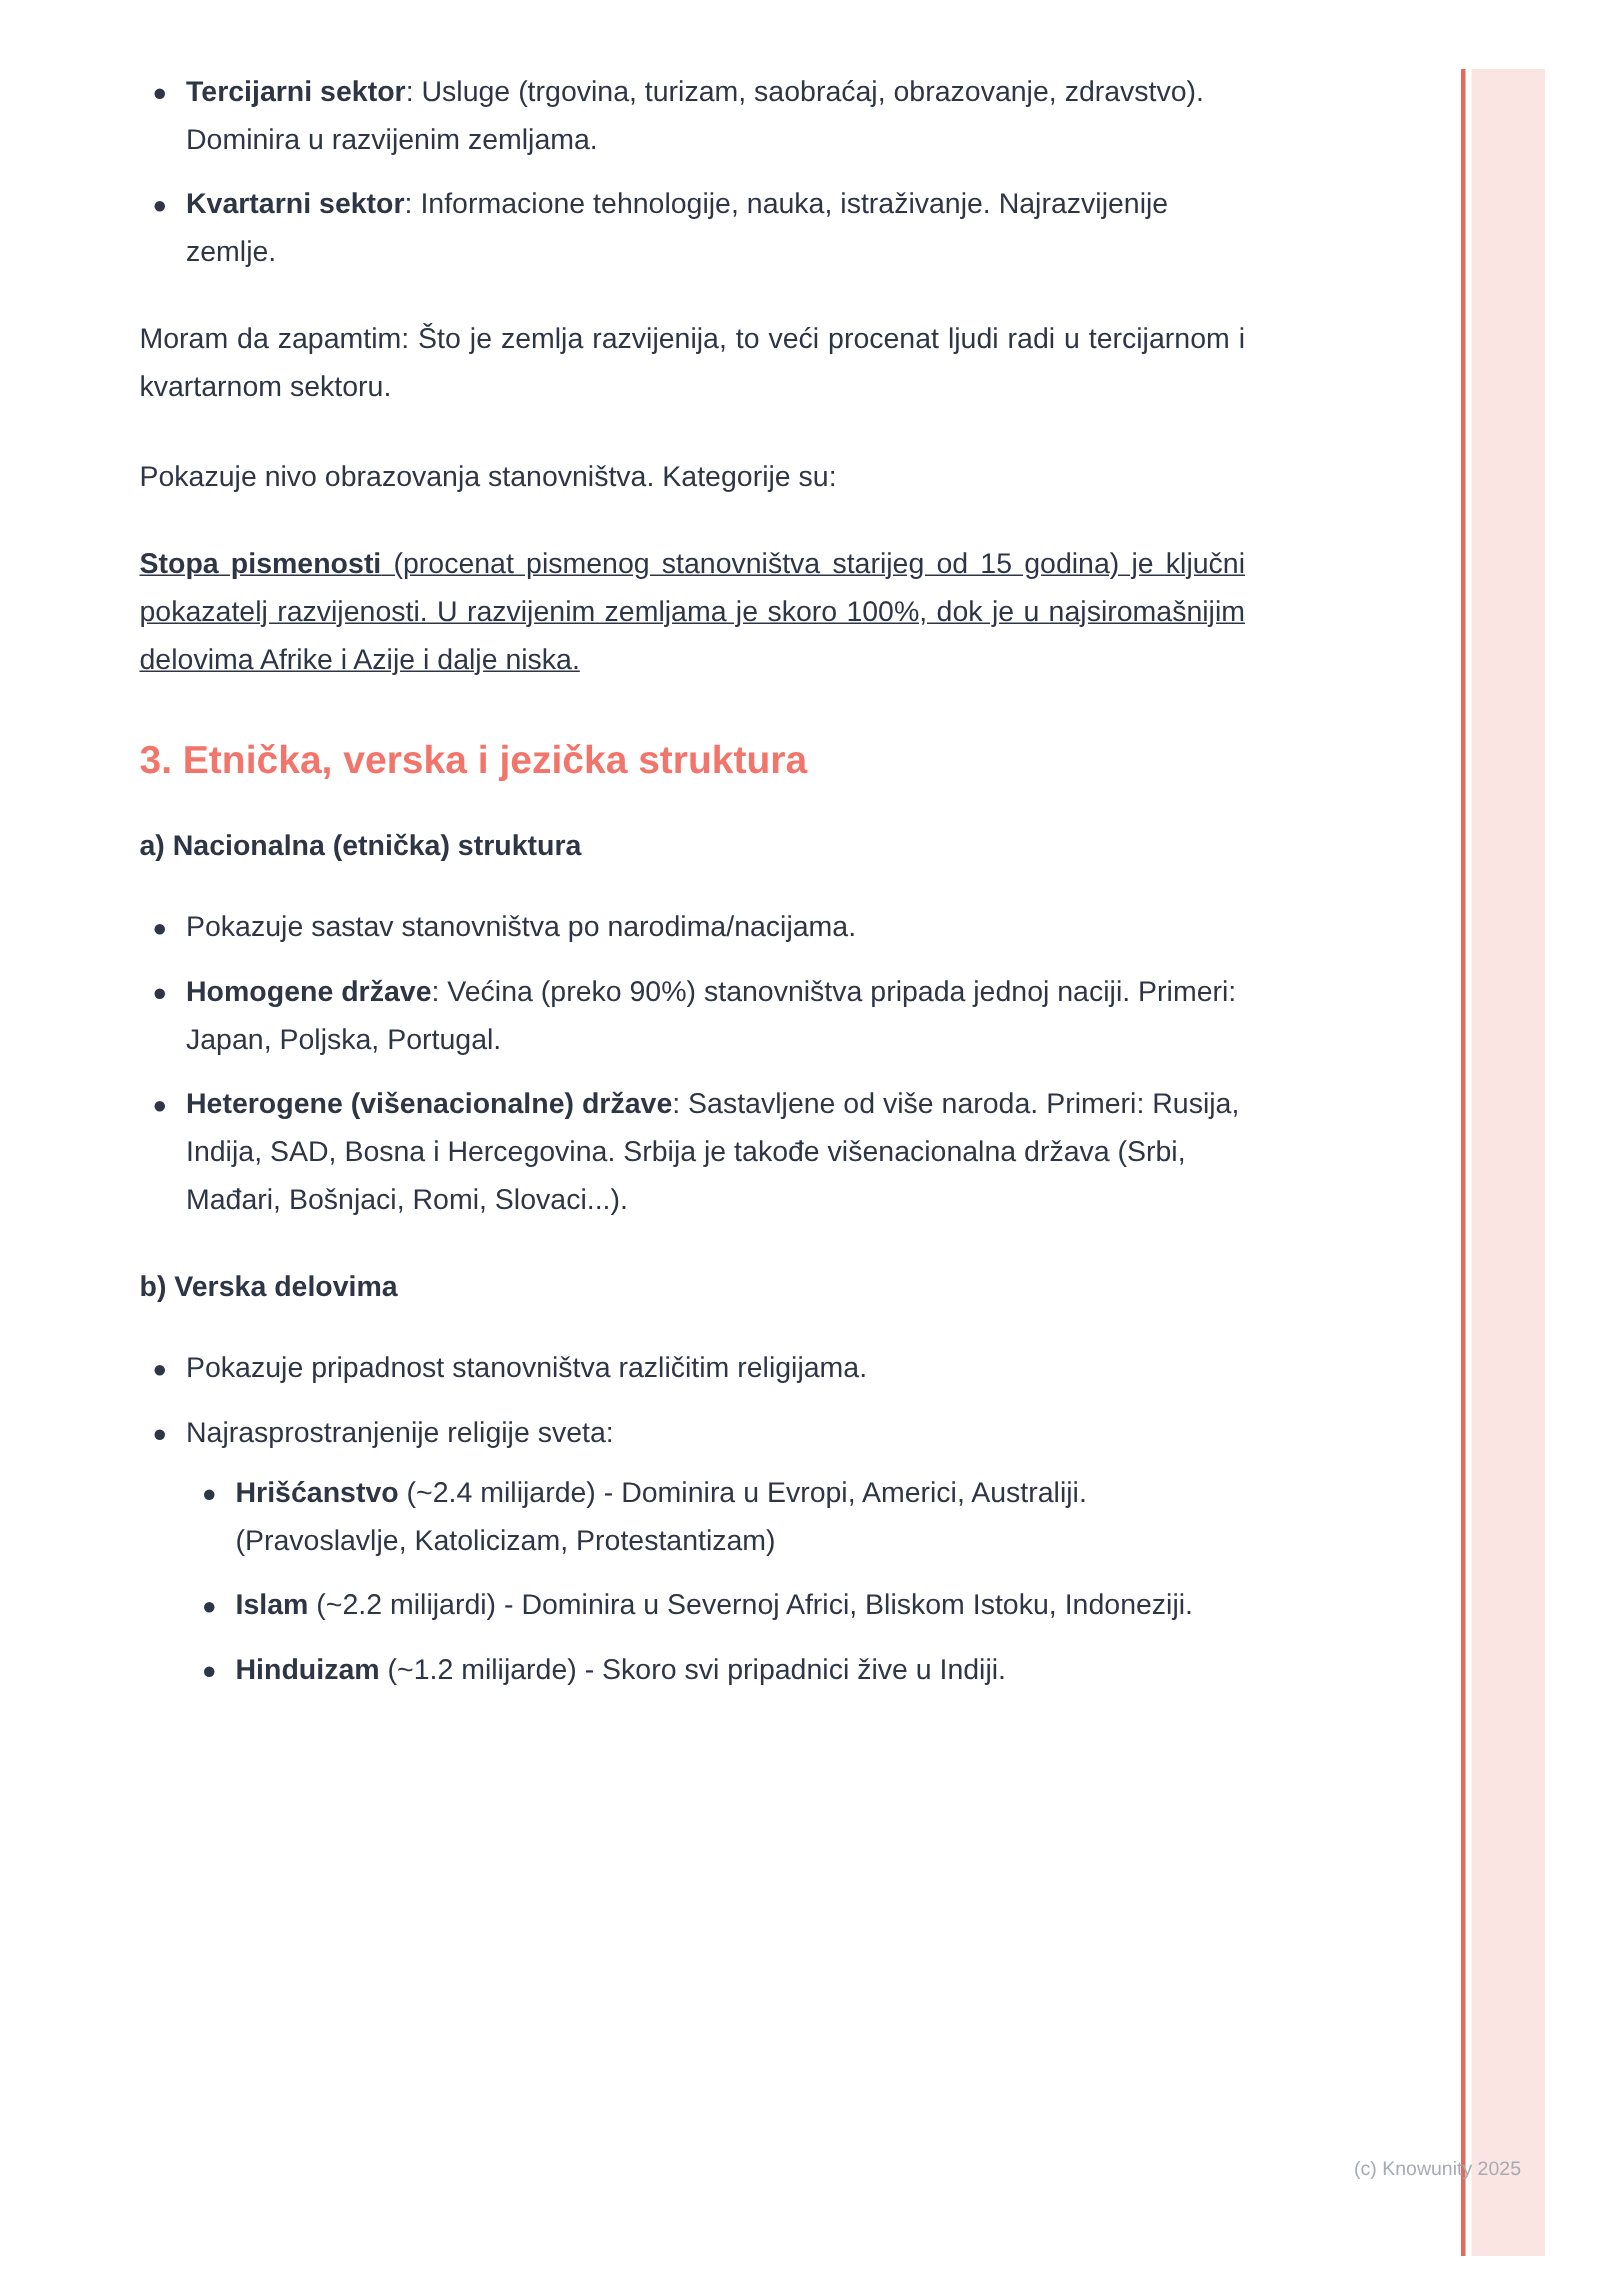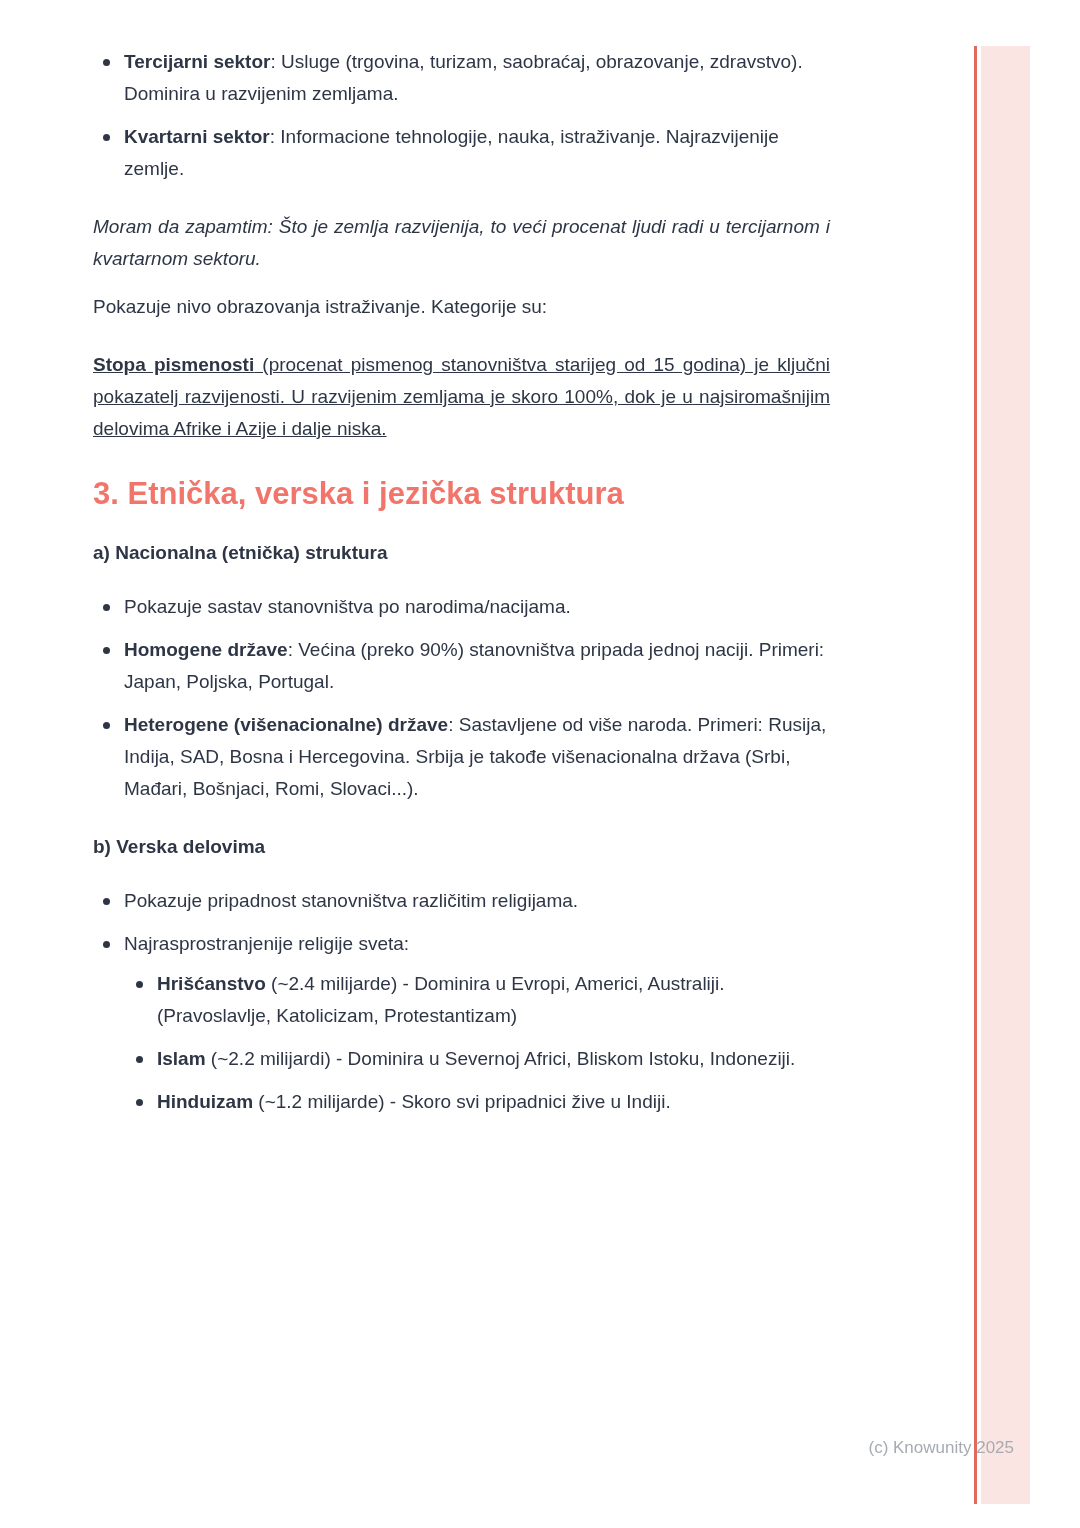--- a/index.html
+++ b/index.html
@@ -44,42 +44,42 @@
     left: 10px; top: 12.5px;
     width: 7px; height: 7px;
     border-radius: 50%;
     background: currentColor;
   }
   ul.blist.nested { margin: 8px 0 0 2px; }
   ul.blist.nested li { margin-bottom: 11px; }
   ul.blist.nested li:last-child { margin-bottom: 16px; }
 
   p { margin: 0 0 26px 0; }
-  p.note { font-style: italic; text-align: justify; margin-bottom: 16px; }
+  p.note { text-align: justify; margin-bottom: 28px; }
   p.just { text-align: justify; margin-bottom: 30px; text-decoration: underline; }
 
   h3 {
     margin: 0 0 22px 0;
     font-size: 19px;
     line-height: 32px;
     font-weight: bold;
   }
   h2.accent {
     margin: 14px 0 24px 0;
-    font-size: 31px;
+    font-size: 26px;
     line-height: 38px;
     font-weight: bold;
     color: var(--accent, #f2756b);
   }
   .b { font-weight: bold; }
 
   .footer {
     position: absolute;
     top: 1438px; right: 66px;
-    font-size: 17px;
+    font-size: 13px;
     color: var(--footer-text, #a6abb3);
     z-index: 2;
   }
 </style>
 </head>
 <body>
 
 <div class="page">
 
   <div class="accent-line"></div>
@@ -92,21 +92,21 @@
         <span class="b">Tercijarni sektor</span><span>: Usluge (trgovina, turizam, saobraćaj, obrazovanje, zdravstvo). Dominira u razvijenim zemljama.</span>
       </li>
       <li>
         <span class="b">Kvartarni sektor</span><span>: Informacione tehnologije, nauka, istraživanje. Najrazvijenije zemlje.</span>
       </li>
     </ul>
 
     <p class="note">Moram da zapamtim: Što je zemlja razvijenija, to veći procenat ljudi radi u tercijarnom i kvartarnom sektoru.</p>
 
 
-    <p>Pokazuje nivo obrazovanja istraživanje. Kategorije su:</p>
+    <p>Pokazuje nivo obrazovanja stanovništva. Kategorije su:</p>
 
 
     <p class="just">
       <span class="b">Stopa pismenosti</span><span> (procenat pismenog stanovništva starijeg od 15 godina) je ključni pokazatelj razvijenosti. U razvijenim zemljama je skoro 100%, dok je u najsiromašnijim delovima Afrike i Azije i dalje niska.</span>
     </p>
 
     <h2 class="accent">3. Etnička, verska i jezička struktura</h2>
 
     <h3>a) Nacionalna (etnička) struktura</h3>
 

